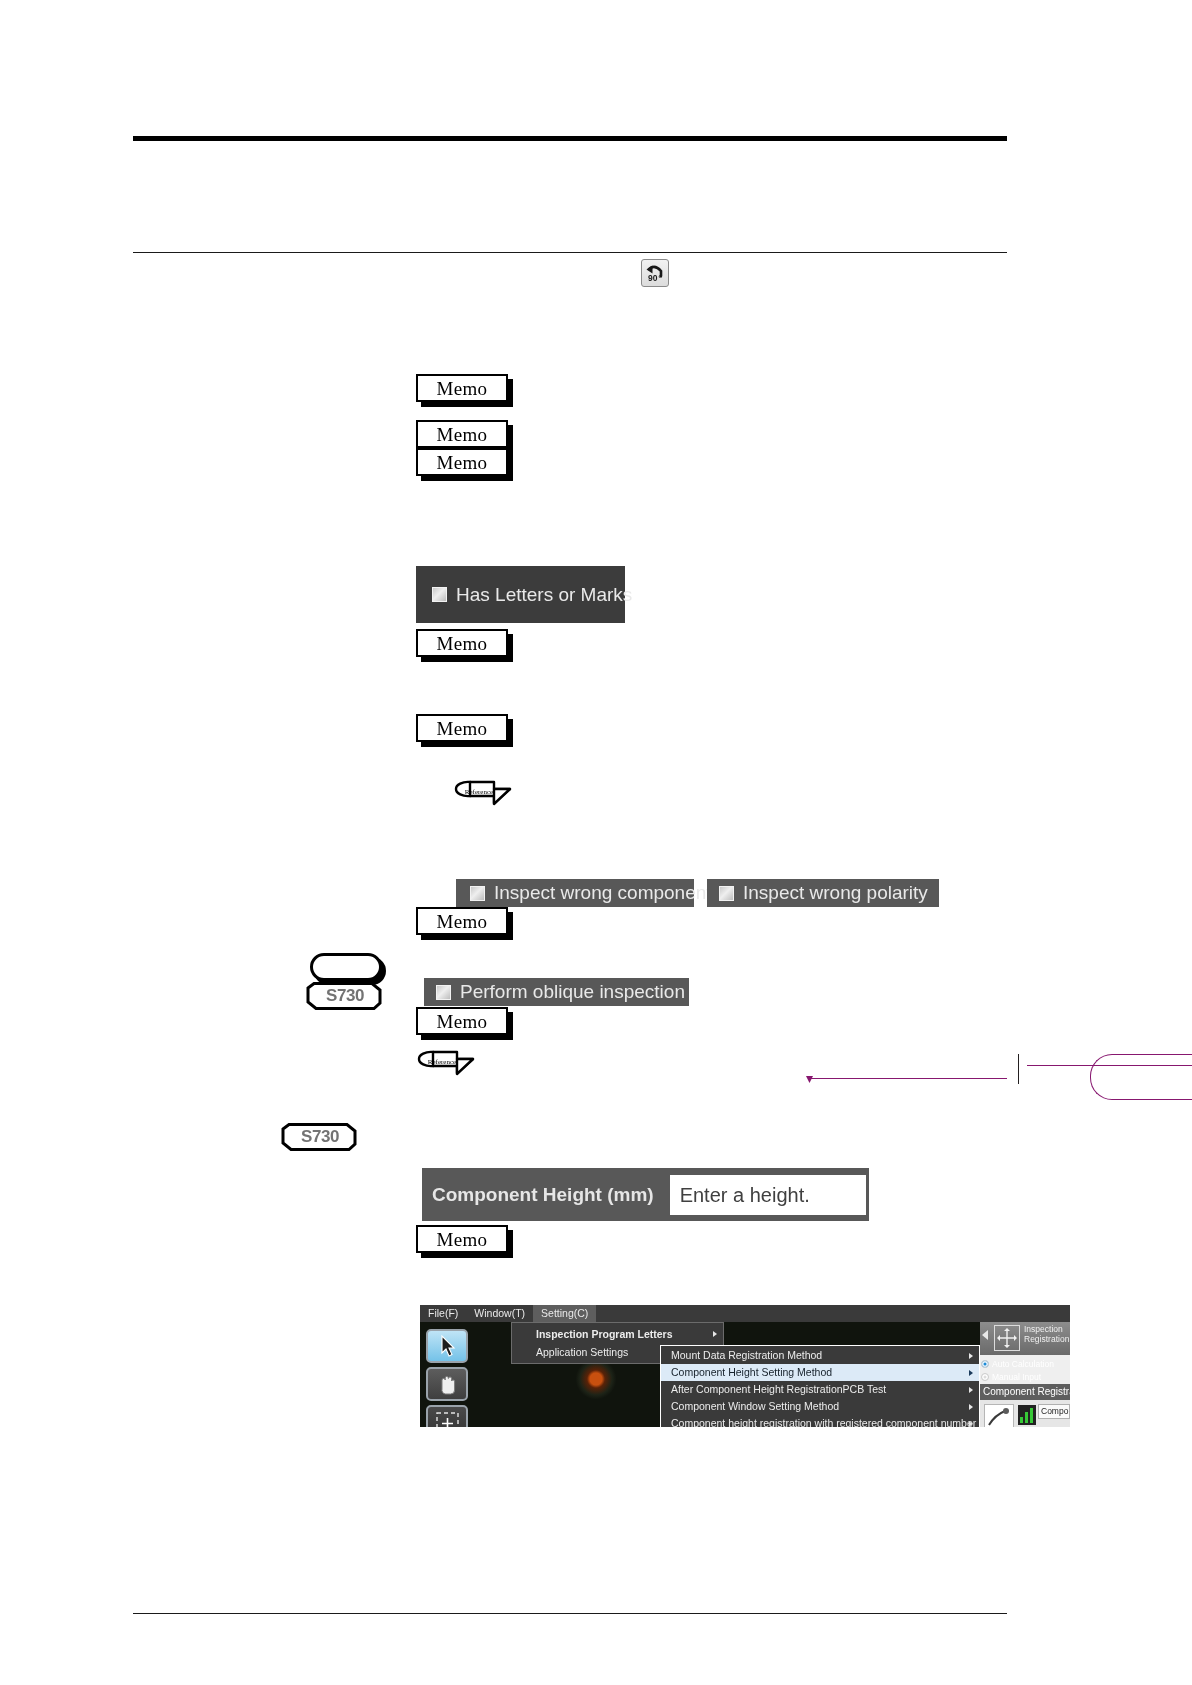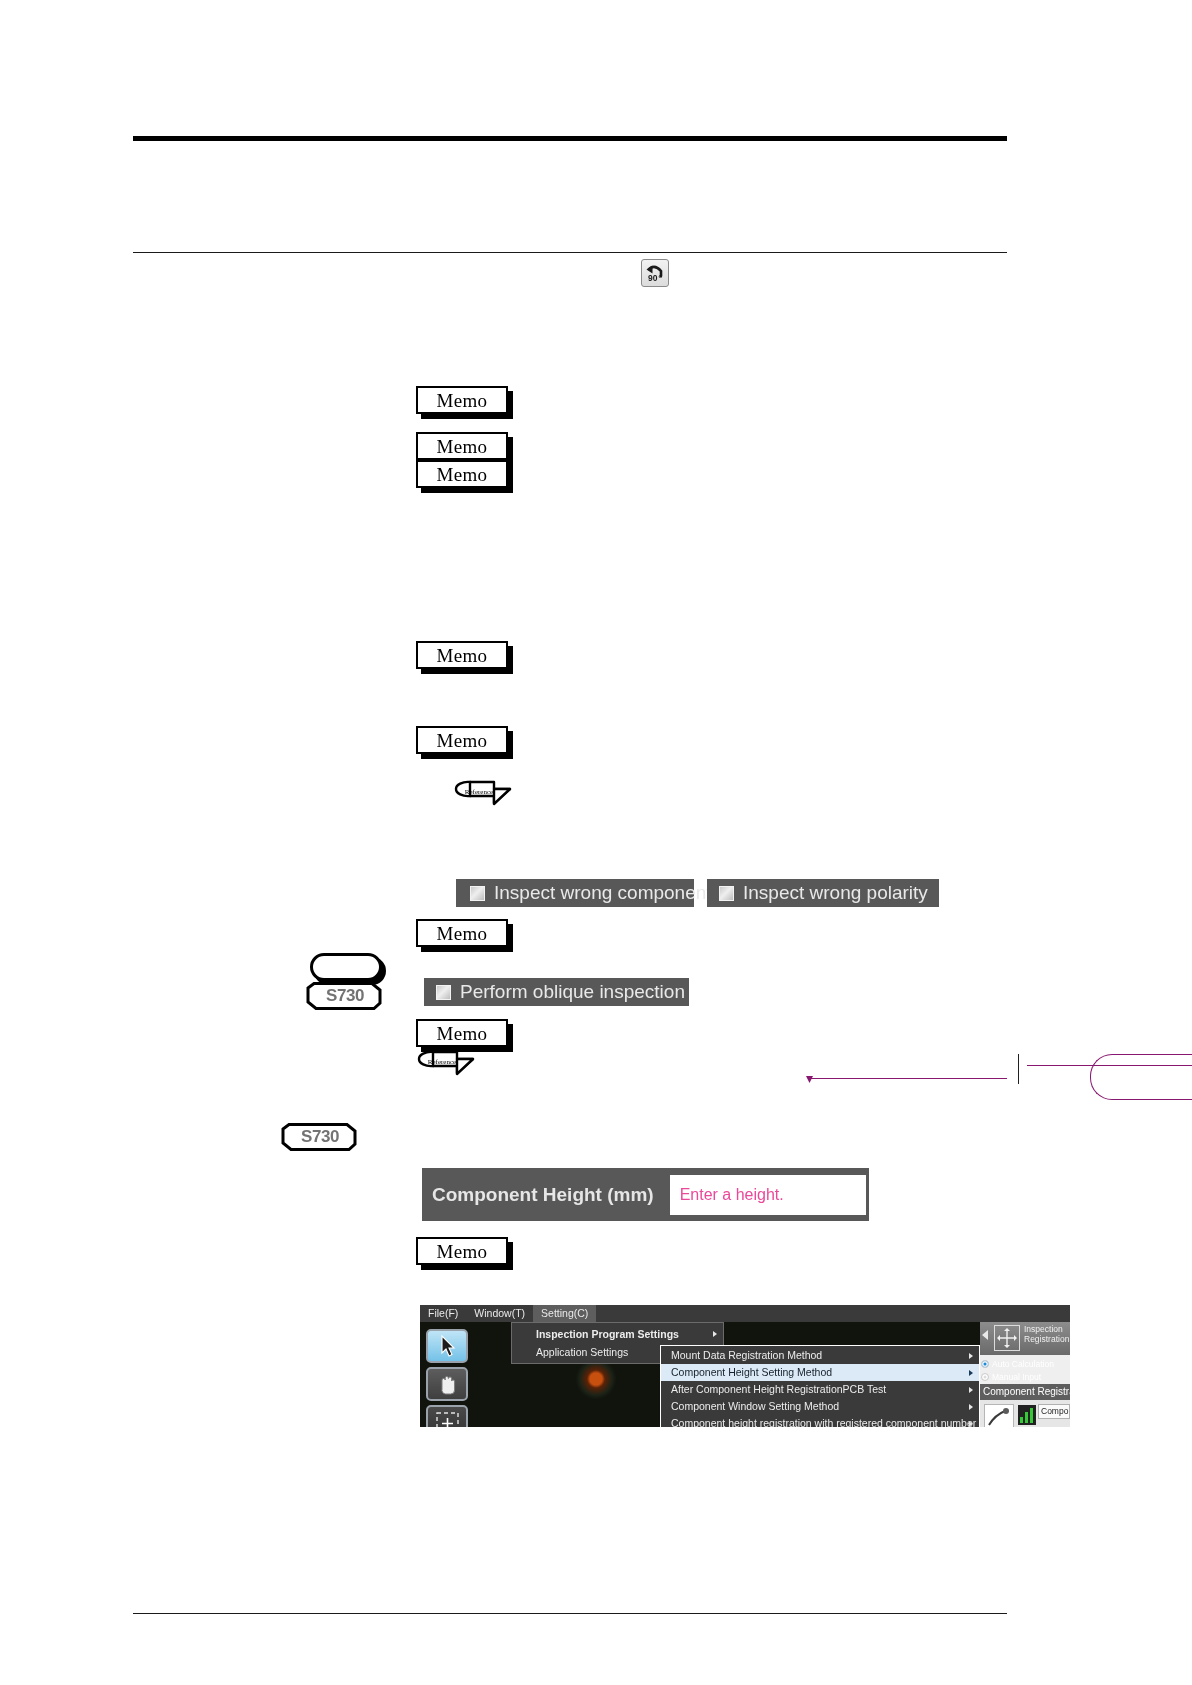--- a/index.html
+++ b/index.html
@@ -67,21 +67,20 @@
     background: #ffffff;
     border: 2px solid #000000;
     box-sizing: border-box;
     box-shadow: 5px 5px 0 0 #000000;
     font-family: "Liberation Serif", serif;
     font-size: 19px;
     color: #000;
     text-align: center;
     line-height: 25px;
     letter-spacing: 0.3px;
-    margin-top: 12px;
   }
 
   
   .refstamp {
     position: absolute;
     width: 66px;
     height: 36px;
   }
   .refstamp .lbl {
     position: absolute;
@@ -148,22 +147,22 @@
     white-space: nowrap;
     color: #e9e9e9;
   }
   .field-label {
     font-size: 19px;
     color: #e6e6e6;
     white-space: nowrap;
   }
   .textfield {
     background: #ffffff;
-    color: #ec4899;
-    font-size: 16px;
+    color: #404040;
+    font-size: 20px;
     height: 40px;
     line-height: 40px;
     padding-left: 10px;
     box-sizing: border-box;
     white-space: nowrap;
     overflow: hidden;
   }
 
   
   .anno-line {
@@ -418,20 +417,24 @@
       <path d="M4.5 9.5 L10.5 5.5 L10.5 13.5 Z" fill="#1a1a1a"></path>
       <text x="6" y="21" font-family="Liberation Sans, sans-serif" font-size="8.5" font-weight="bold" fill="#1a1a1a">90</text>
       <text x="16.5" y="17.5" font-family="Liberation Sans, sans-serif" font-size="6" font-weight="bold" fill="#1a1a1a">o</text>
     </svg>
   </div>
 
   <div class="memo" style="left:416px; top:374px;">Memo</div>
   <div class="memo" style="left:416px; top:420px;">Memo</div>
   <div class="memo" style="left:416px; top:448px;">Memo</div>
 
+  <div class="uipanel" style="left:416px; top:566px; width:209px; height:57px; padding-left:16px;">
+    <span class="cbox"></span>
+    <span class="panel-label">Has Letters or Marks</span>
+  </div>
   <div class="memo" style="left:416px; top:629px;">Memo</div>
 
   <div class="memo" style="left:416px; top:714px;">Memo</div>
 
   <div class="refstamp" style="left:450px; top:779px;">
     <svg width="66" height="36" viewBox="0 0 66 36" aria-hidden="true">
       <path d="M20 3 L44 3 L44 10 L60 10 L44 24 L44 17 L20 17 A8 8 0 0 1 20 3 Z
                M20 3 A8 8 0 0 0 20 17" fill="#ffffff" stroke="#000000" stroke-width="2.4" stroke-linejoin="round"></path>
       <path d="M6 10 A12 7 0 0 1 20 3 L20 17 A12 7 0 0 1 6 10 Z" fill="#ffffff" stroke="#000000" stroke-width="2.4"></path>
       <path d="M44 10 L60 10 L44 25 Z" fill="#ffffff" stroke="#000000" stroke-width="2.4" stroke-linejoin="round"></path>
@@ -512,21 +515,21 @@
     </div>
     <div class="toolbtn t3">
       <svg width="38" height="30" viewBox="0 0 38 30" aria-hidden="true">
         <rect x="9" y="6" width="21" height="18" fill="none" stroke="#e4e4e4" stroke-width="1.4" stroke-dasharray="4 3"></rect>
         <path d="M19.5 11 L19.5 22 M14 16.5 L25 16.5" stroke="#ffffff" stroke-width="1.6"></path>
       </svg>
     </div>
 
     <div class="menu-drop">
       <div class="row bold">
-        <span>Inspection Program Settings</span>
+        <span>Inspection Program Letters</span>
         <i class="arr"></i>
       </div>
       <div class="row">
         <span>Application Settings</span>
         <i class="arr"></i>
       </div>
     </div>
 
     <div class="submenu">
       <div class="row">

